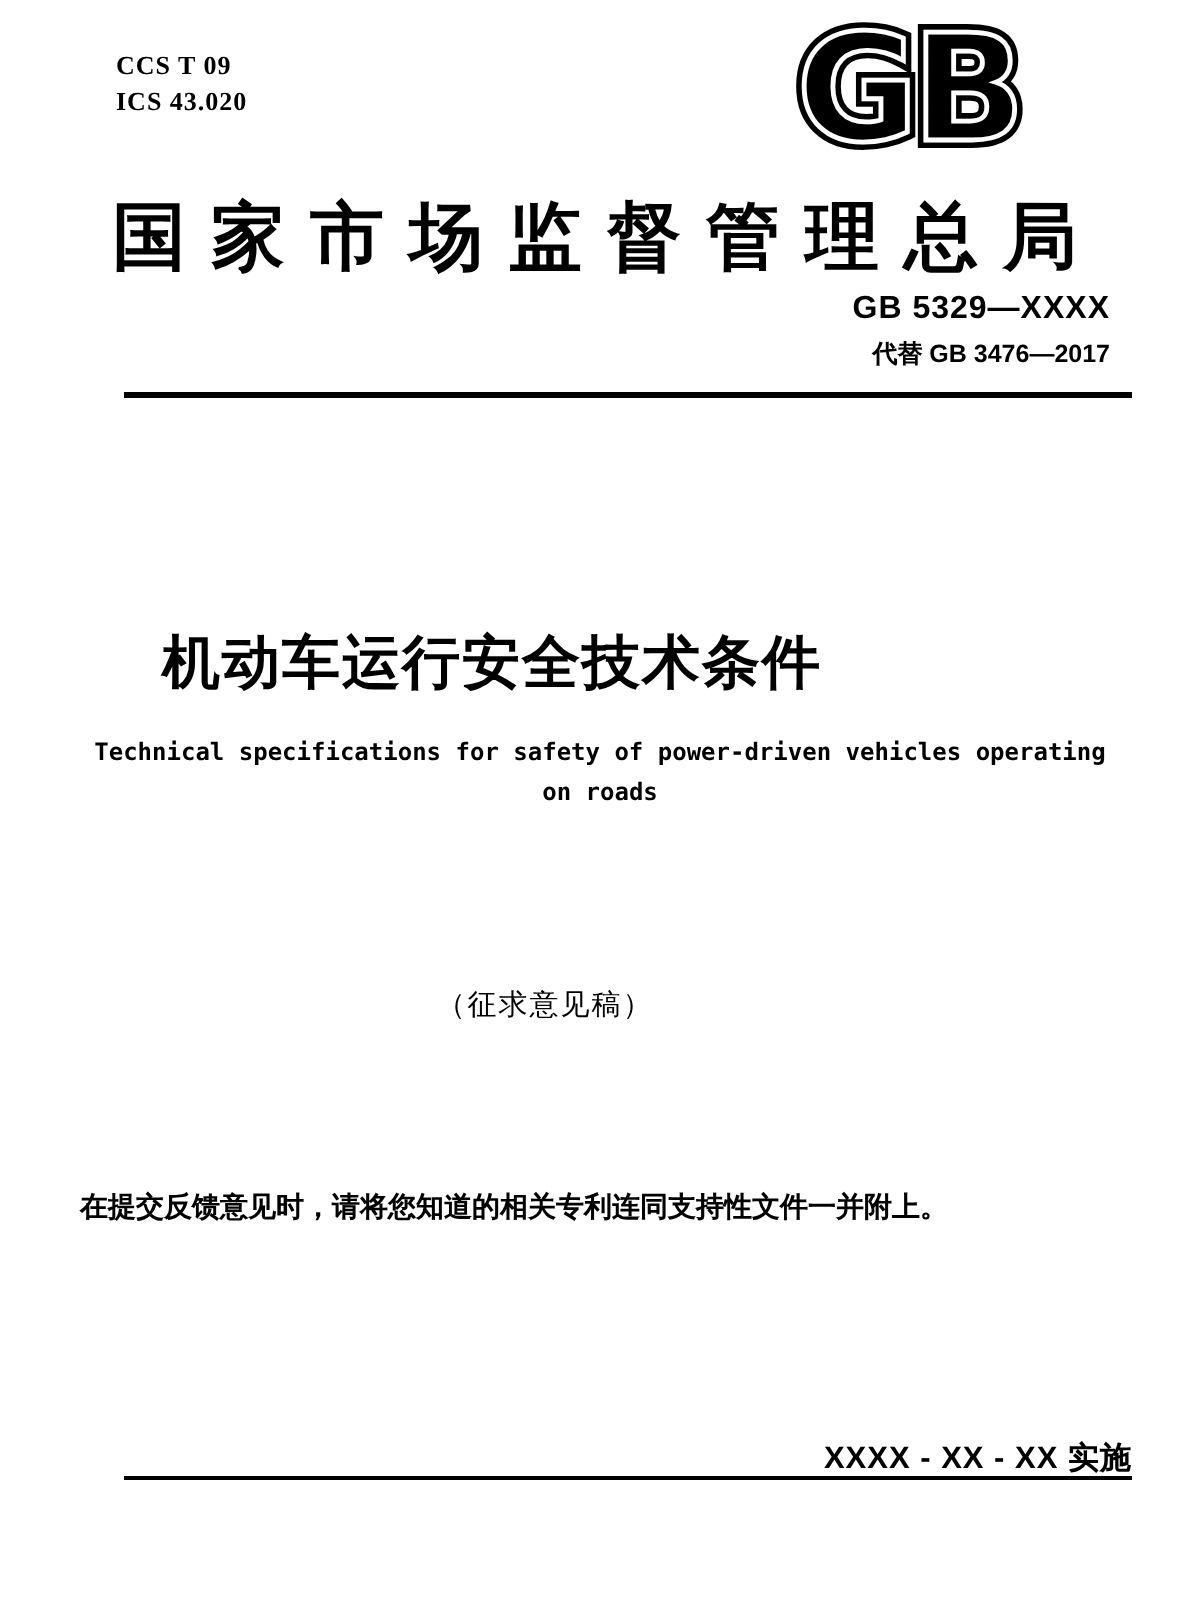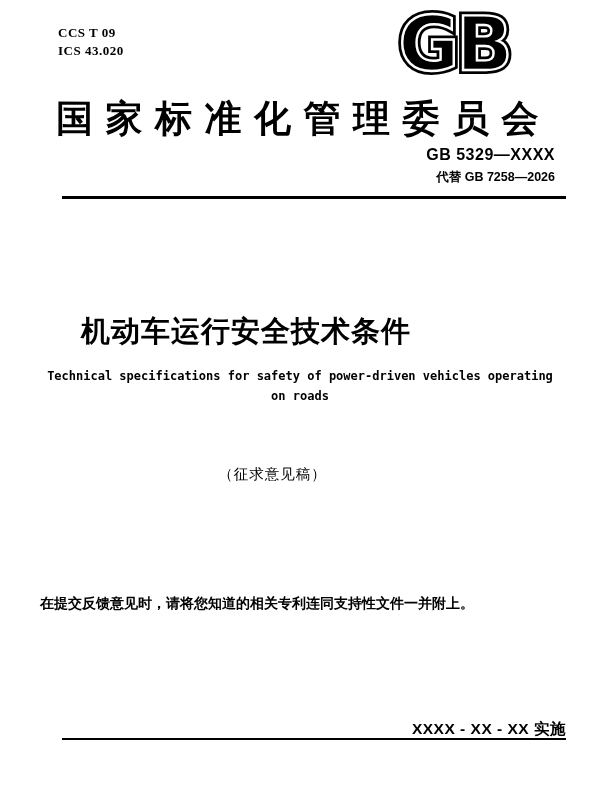--- a/index.html
+++ b/index.html
@@ -93,21 +93,21 @@
     font-weight: bold;
     font-size: 12px;
     letter-spacing: 0px;
     white-space: nowrap;
   }
   #title-en-1 { top: 369px; }
   #title-en-2 { top: 389px; }
 
   #draft-note {
     left: 0;
-    top: 465px;
+    top: 493px;
     width: 545px;
     text-align: center;
     font-family: "Liberation Serif", "DejaVu Serif", serif;
     font-size: 14.5px;
     letter-spacing: 1px;
   }
 
   #patent-note {
     left: 0;
     top: 595px;
@@ -165,24 +165,24 @@
   <div class="abs code-line" id="ics-line">ICS 43.020</div>
   <div class="abs code-line" id="ccs-line">CCS T 09</div>
 
   <svg class="abs" id="gb-logo" viewBox="0 0 124 72" xmlns="http://www.w3.org/2000/svg">
     <g font-family="'DejaVu Sans', sans-serif" font-weight="bold" font-size="74" text-anchor="middle" letter-spacing="-3">
       <text x="62" y="64" fill="#000000" stroke="#000000" stroke-width="8">GB</text>
       <text x="62" y="64" fill="#000000" stroke="#ffffff" stroke-width="2.4">GB</text>
     </g>
   </svg>
 
-  <div class="abs" id="std-heading">国家标准化管理委员会</div>
+  <div class="abs" id="std-heading">国家市场监督管理总局</div>
 
   <div class="abs" id="standard-no">GB 5329—XXXX</div>
-  <div class="abs" id="replaces-note">代替 GB 7258—2026</div>
+  <div class="abs" id="replaces-note">代替 GB 3476—2017</div>
 
   <div class="abs rule" id="top-rule"></div>
 
   <div class="abs" id="title-zh">机动车运行安全技术条件</div>
   <div class="abs title-en" id="title-en-1">Technical specifications for safety of power-driven vehicles operating</div>
   <div class="abs title-en" id="title-en-2">on roads</div>
 
   <div class="abs" id="draft-note">（征求意见稿）</div>
 
   <div class="abs" id="patent-note">在提交反馈意见时，请将您知道的相关专利连同支持性文件一并附上。</div>

